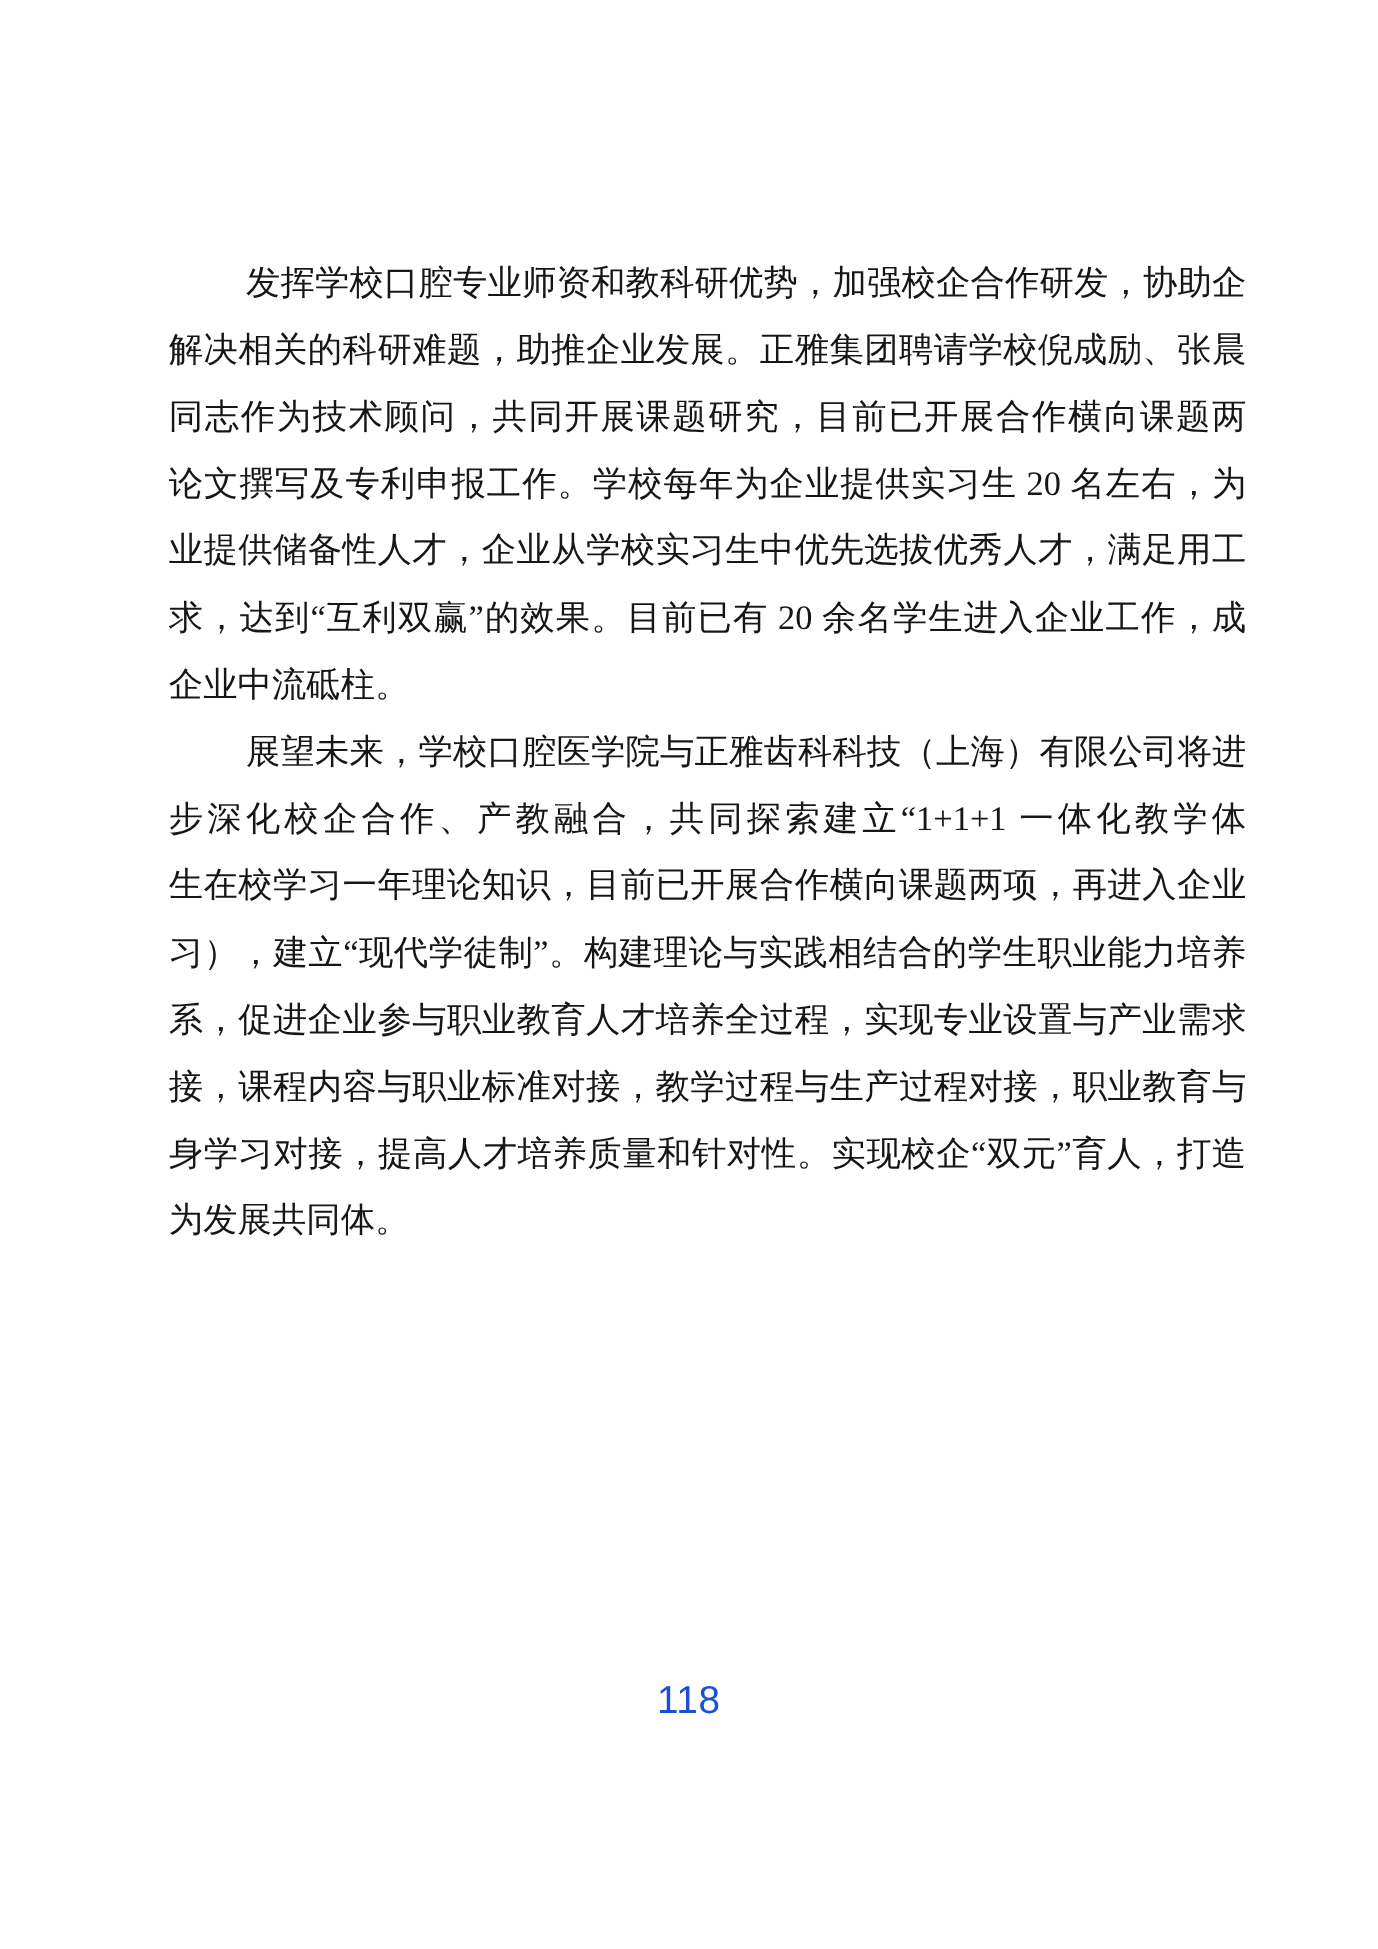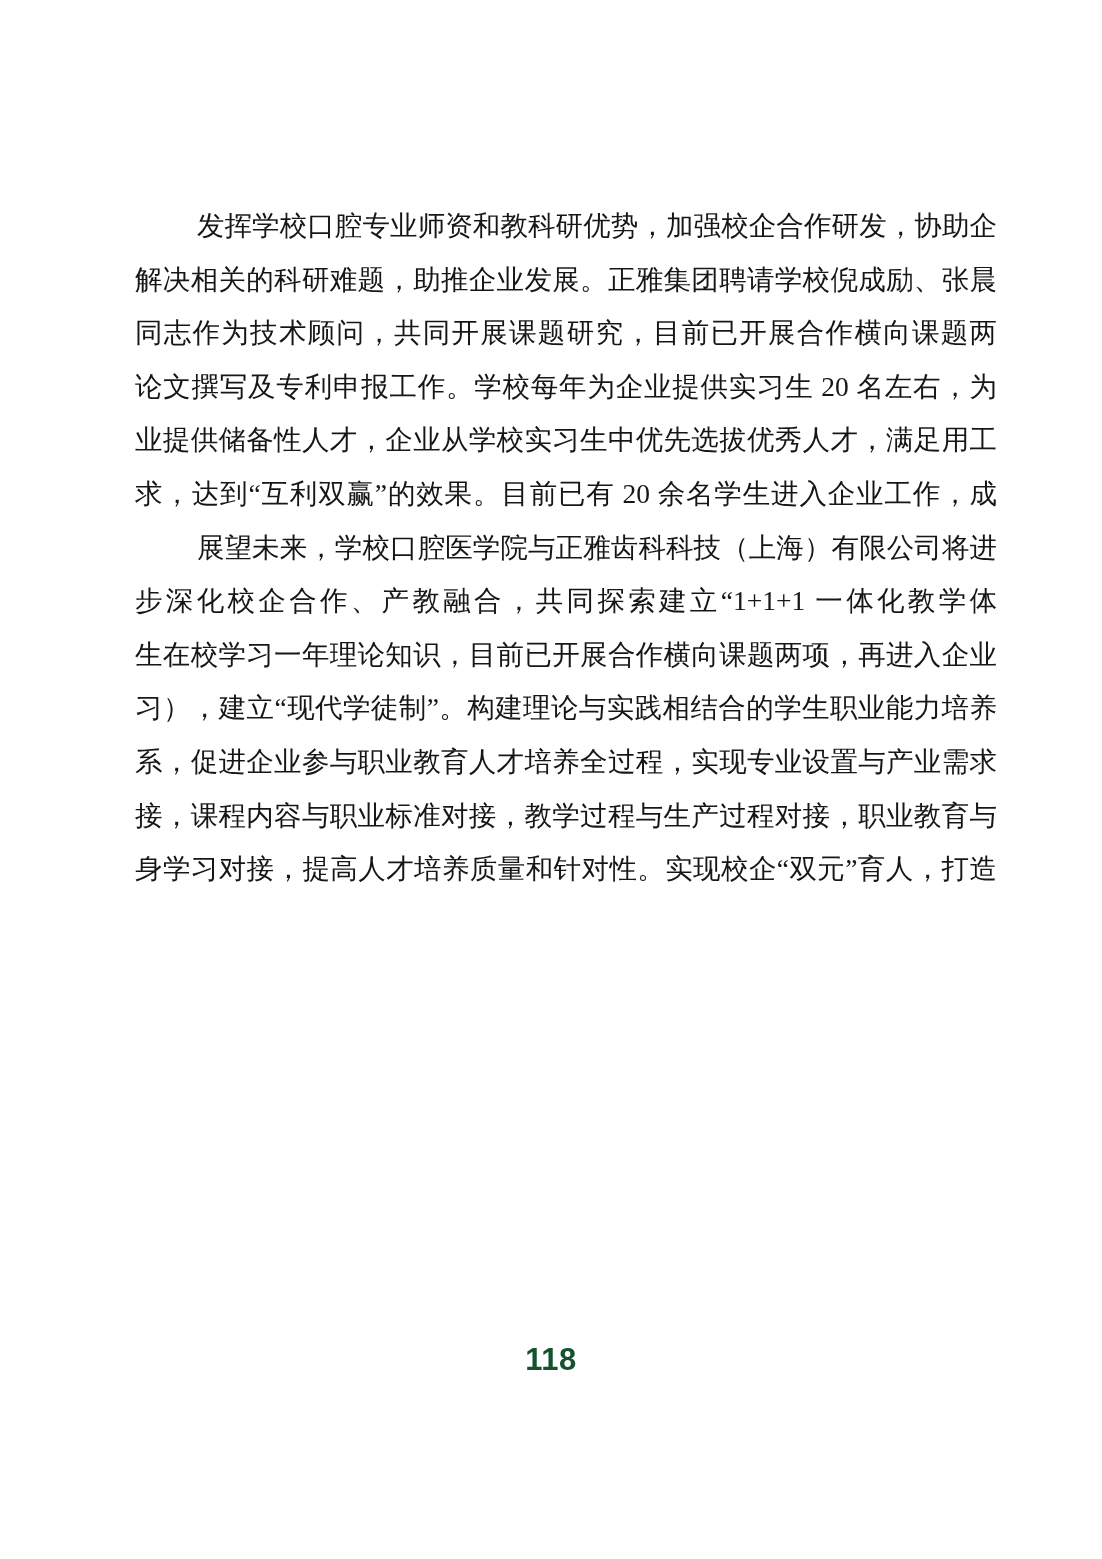--- a/index.html
+++ b/index.html
@@ -34,46 +34,48 @@
   .line.first { text-indent: 2.25em; }
   .line.last { text-align-last: left; }
   .page-number {
     position: absolute;
     top: 1342px;
     left: 0;
     width: 100%;
     text-align: center;
     font-family: "Liberation Sans", "DejaVu Sans", sans-serif;
     font-size: 31px;
-    font-weight: 700;
-    color: #14532d;
+    font-weight: 400;
+    color: #1d4ed8;
     letter-spacing: 0.5px;
   }
 </style>
 </head>
 <body>
 
 <div class="page">
   <div class="text-block">
 
     <div class="paragraph">
       <div class="line first">发挥学校口腔专业师资和教科研优势，加强校企合作研发，协助企业</div>
       <div class="line">解决相关的科研难题，助推企业发展。正雅集团聘请学校倪成励、张晨等</div>
       <div class="line">同志作为技术顾问，共同开展课题研究，目前已开展合作横向课题两项、</div>
       <div class="line">论文撰写及专利申报工作。学校每年为企业提供实习生 20 名左右，为企</div>
       <div class="line">业提供储备性人才，企业从学校实习生中优先选拔优秀人才，满足用工需</div>
       <div class="line">求，达到“互利双赢”的效果。目前已有 20 余名学生进入企业工作，成为</div>
+      <div class="line last">企业中流砥柱。</div>
     </div>
 
     <div class="paragraph">
       <div class="line first">展望未来，学校口腔医学院与正雅齿科科技（上海）有限公司将进一</div>
       <div class="line">步深化校企合作、产教融合，共同探索建立“1+1+1 一体化教学体系”（学</div>
       <div class="line">生在校学习一年理论知识，目前已开展合作横向课题两项，再进入企业实</div>
       <div class="line">习），建立“现代学徒制”。构建理论与实践相结合的学生职业能力培养体</div>
       <div class="line">系，促进企业参与职业教育人才培养全过程，实现专业设置与产业需求对</div>
       <div class="line">接，课程内容与职业标准对接，教学过程与生产过程对接，职业教育与终</div>
       <div class="line">身学习对接，提高人才培养质量和针对性。实现校企“双元”育人，打造成</div>
+      <div class="line last">为发展共同体。</div>
     </div>
 
   </div>
 
   <div class="page-number">118</div>
 </div>
 
 </body></html>

